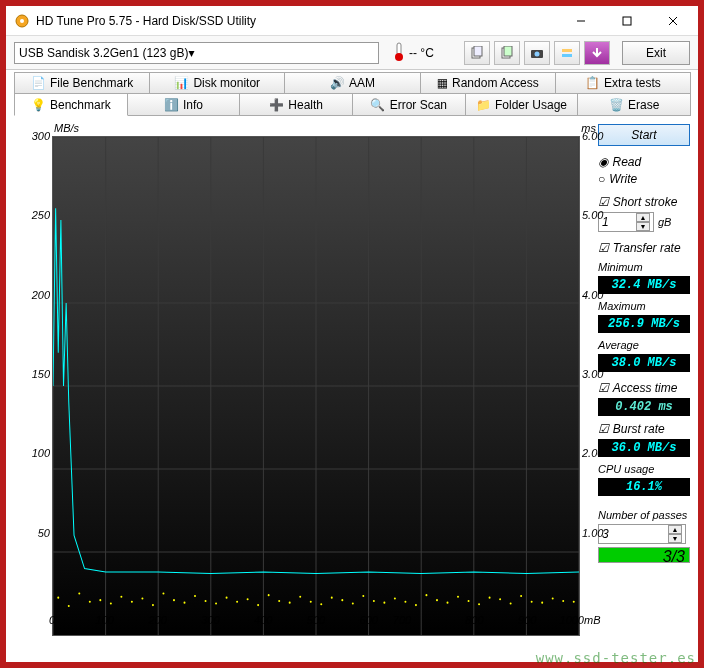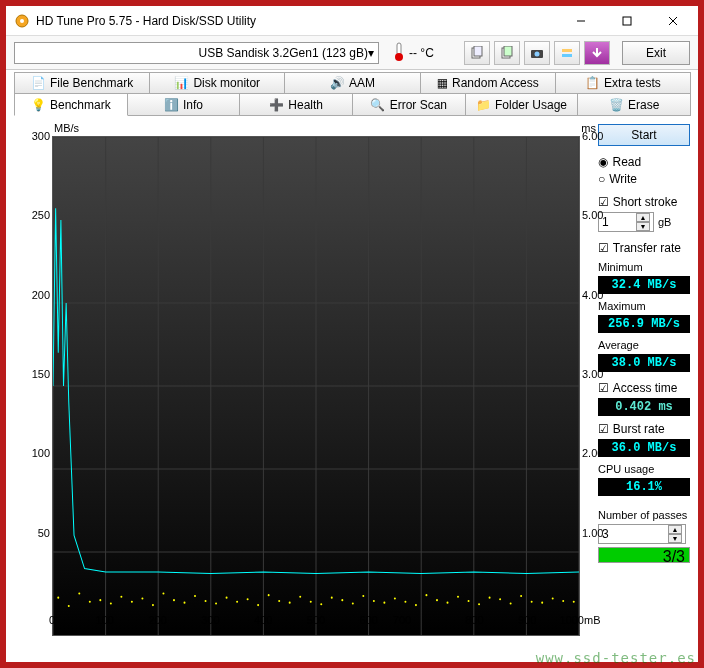--- a/index.html
+++ b/index.html
@@ -6,33 +6,33 @@
 body { background: #f0f0f0; width: 704px; height: 668px; overflow: hidden; }
 .window { width: 704px; height: 668px; background: #fff; border: 6px solid #b91c1c; display: flex; flex-direction: column; }
 .titlebar { height: 30px; background: #fff; display: flex; align-items: center; padding: 0 2px 0 8px; border-bottom: 1px solid #ddd; }
 .titlebar .icon { width: 16px; height: 16px; margin-right: 6px; }
 .titlebar .title { flex: 1; font-size: 12px; }
 .winbtns { display: flex; }
 .winbtn { width: 46px; height: 28px; display: flex; align-items: center; justify-content: center; background: #fff; }
 .menubar { height: 20px; padding: 2px 6px; display: flex; gap: 14px; border-bottom: 1px solid #e0e0e0; }
 .menubar span { text-decoration: underline; text-decoration-color: transparent; }
 .toolbar { height: 34px; background: #f8f8f8; border-bottom: 1px solid #ccc; display: flex; align-items: center; padding: 3px 8px; gap: 6px; }
-.device-select { flex: none; width: 365px; height: 22px; border: 1px solid #999; background: #fff; display: flex; align-items: center; padding: 0 4px; justify-content: flex-end; }
+.device-select { flex: none; width: 365px; height: 22px; border: 1px solid #999; background: #fff; display: flex; align-items: center; padding: 0 4px; justify-content: flex-start; }
 .temp { display: flex; align-items: center; gap: 4px; margin-left: 8px; }
 .tool-icons { display: flex; gap: 4px; margin-left: auto; }
 .tool-btn { width: 26px; height: 24px; border: 1px solid #bbb; background: linear-gradient(#fefefe,#e6e6e6); display: flex; align-items:center; justify-content:center; }
 .exit-btn { width: 68px; height: 24px; border: 1px solid #999; background: linear-gradient(#fefefe,#e6e6e6); margin-left: 6px; display:flex; align-items:center; justify-content:center; }
 
 .tabs-area { padding: 2px 8px 0 8px; }
 .tab-row { display: flex; }
 .tab { flex: 1; height: 22px; border: 1px solid #aaa; background: linear-gradient(#fdfdfd,#e8e8e8); display: flex; align-items: center; justify-content: center; gap: 4px; font-size: 11px; margin-right: -1px; }
 .tab.active { background: #fff; border-bottom: 1px solid #fff; position: relative; z-index: 2; }
 .tab-row.second .tab { border-top: none; }
 
-.content { display: flex; flex: 1; padding: 6px 8px 8px 8px; gap: 2px; }
+.content { display: flex; flex: 1; padding: 6px 8px 8px 8px; gap: 2px; font-style: italic; }
 .chart-pane { position: relative; width: 582px; }
 .right-pane { width: 92px; display: flex; flex-direction: column; gap: 3px; padding-top: 2px; }
 
 .start-btn { height: 22px; border: 1px solid #1a6fc4; background: linear-gradient(#eaf3fc,#cde5f8); color: #000; display:flex; align-items:center; justify-content:center; margin-bottom: 6px; }
 .radio-row, .check-row { display: flex; align-items: center; gap: 4px; font-size: 11px; }
 .num-input { width: 56px; height: 20px; border: 1px solid #999; padding: 0 3px; display: flex; align-items: center; justify-content: space-between; }
 .spin { width: 14px; display:flex; flex-direction:column; }
 .spin div { height:9px; border:1px solid #999; background:#eee; font-size:7px; line-height:7px; text-align:center; }
 .stat-label { font-size: 11px; margin-top: 3px; }
 .stat-value { background: #000; color: #0ff; font-family: "Courier New", monospace; font-size: 12px; font-weight: bold; padding: 2px 4px; text-align: center; }

